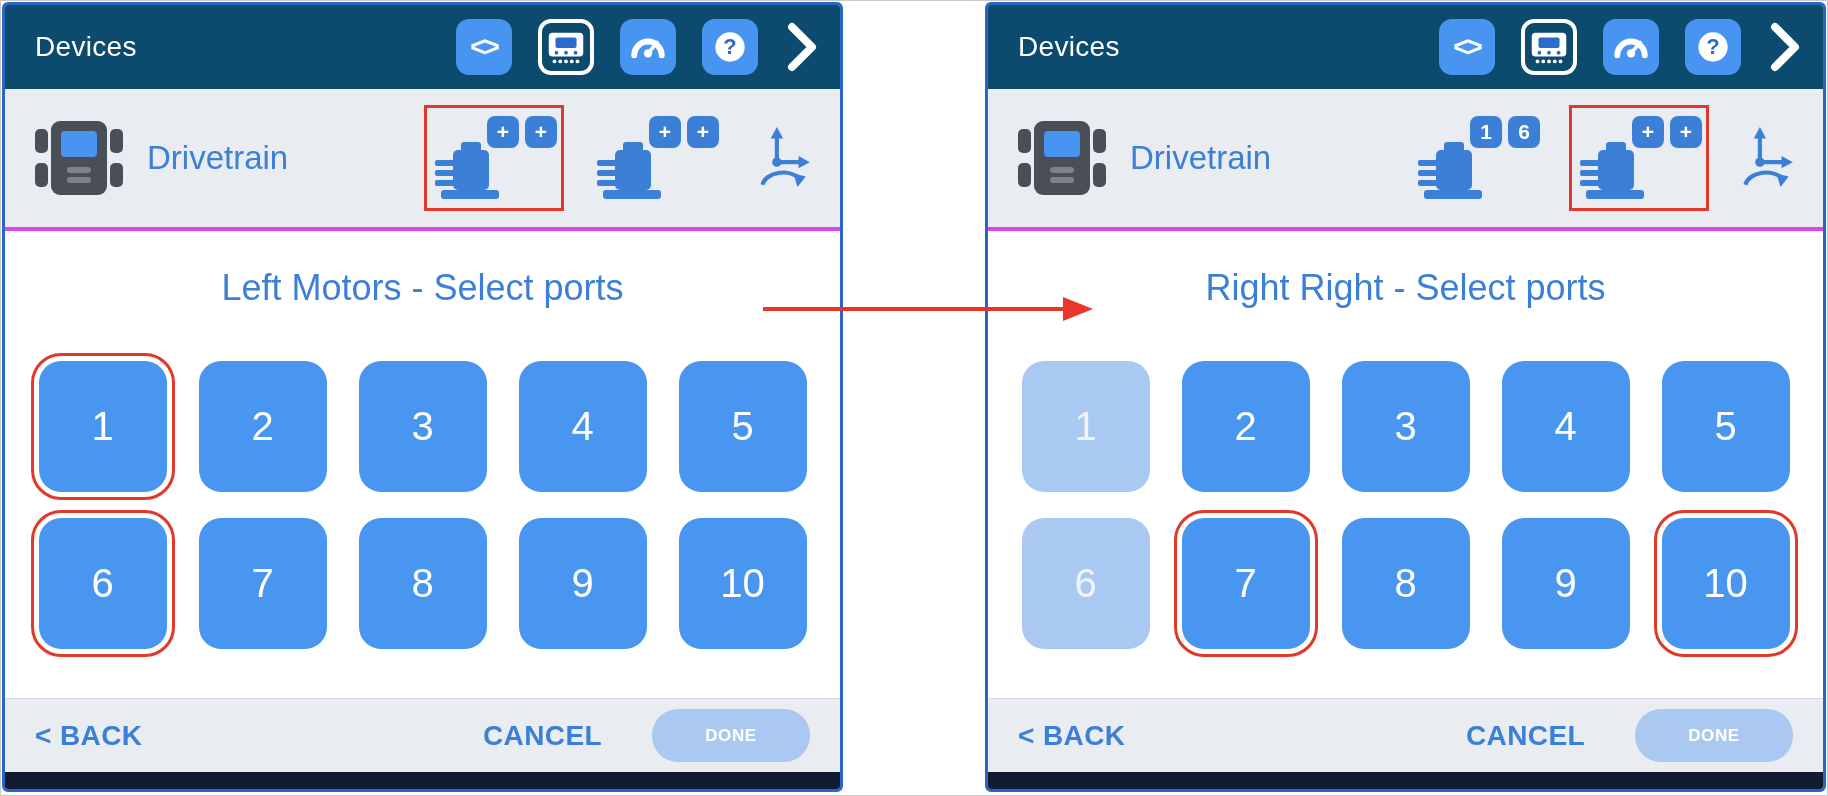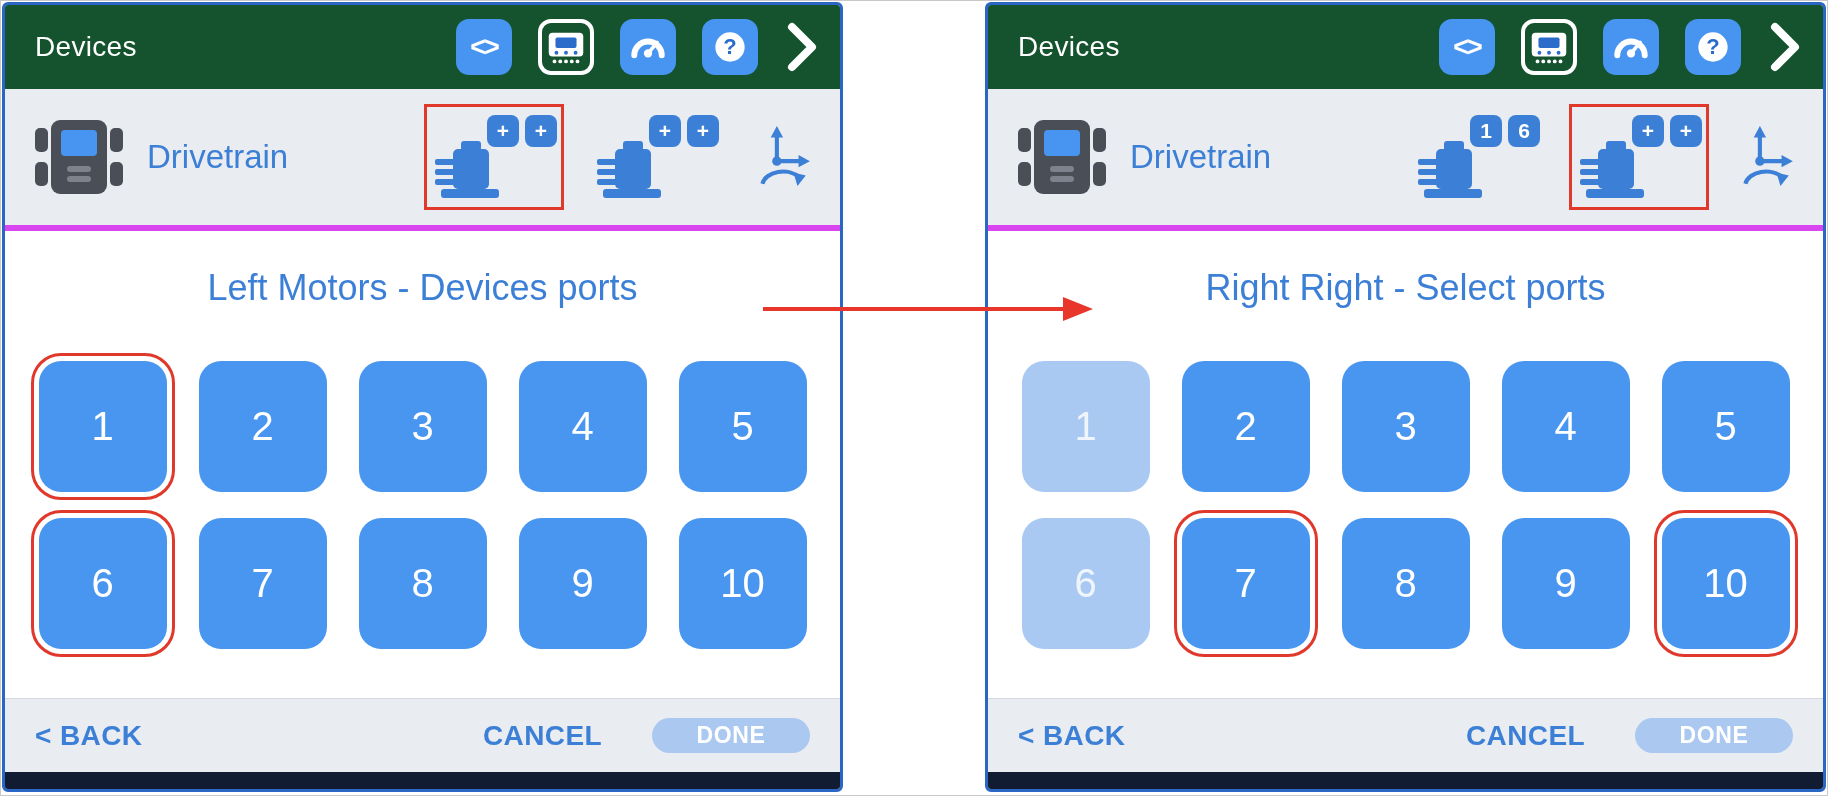--- a/index.html
+++ b/index.html
@@ -4,32 +4,32 @@
 <style>
   * { margin:0; padding:0; box-sizing:border-box; }
   body { font-family:"Liberation Sans", sans-serif; background:#ffffff; }
   .page { position:relative; width:1828px; height:796px; background:#ffffff;
           border:1px solid #c9c9c9; display:flex; gap:142px; padding:1px; }
 
   .panel { width:841px; height:790px; border:3px solid #2a67c5; border-radius:6px;
            overflow:hidden; display:flex; flex-direction:column; background:#ffffff; flex:none; }
 
   
-  .hdr { height:84px; background:#14532d; display:flex; align-items:center;
+  .hdr { height:84px; background:#0c4a6e; display:flex; align-items:center;
          padding:0 22px 0 30px; flex:none; }
   .hdr-title { color:#ffffff; font-size:28px; font-weight:500; letter-spacing:.3px; }
   .hdr-icons { margin-left:auto; display:flex; align-items:center; gap:26px; }
   .tile { width:56px; height:56px; border-radius:13px; background:#4795f1;
           display:flex; align-items:center; justify-content:center; cursor:pointer; flex:none; }
   .tile-active { background:transparent; border:4px solid #ffffff; }
   .code-glyph { color:#ffffff; font-size:27px; font-weight:700; letter-spacing:-2px; }
   .chev { display:flex; margin-left:2px; cursor:pointer; }
 
   
-  .toolbar { height:142px; background:#e9ecf1; border-bottom:6px solid #d946ef;
+  .toolbar { height:142px; background:#e9ecf1; border-bottom:4px solid #d946ef;
              display:flex; align-items:center; padding:0 26px; flex:none; }
   .dt-label { color:#3c7fd6; font-size:33px; font-weight:500; margin-left:20px; }
   .tb-right { margin-left:auto; display:flex; align-items:center; gap:22px; }
   .mg { position:relative; width:140px; height:106px; border:3px solid transparent;
         cursor:pointer; flex:none; }
   .mg.selected { border-color:#e0392b; }
   .mg .motor-svg { position:absolute; left:8px; bottom:8px; }
   .badges { position:absolute; top:8px; right:4px; display:flex; gap:6px; }
   .badge { width:32px; height:32px; border-radius:8px; background:#3c7fd6; color:#ffffff;
            font-size:21px; font-weight:700; display:flex; align-items:center; justify-content:center; }
@@ -43,22 +43,22 @@
   .port { border:none; border-radius:22px; background:#4996f0; color:#ffffff;
           font-size:40px; font-weight:500; font-family:inherit; cursor:pointer; }
   .port.selected { outline:3px solid #e0392b; outline-offset:5px; }
   .port.disabled { background:#a9c9f3; color:rgba(255,255,255,.82); cursor:default; }
 
   
   .ftr { height:74px; background:#e9ecf1; border-top:1px solid #d4d9e1;
          display:flex; align-items:center; padding:0 30px; flex:none; }
   .lnk { color:#3c7fd6; font-size:28px; font-weight:700; letter-spacing:.4px; cursor:pointer; }
   .cancel { margin-left:auto; margin-right:50px; }
-  .done { width:158px; height:35px; border:none; border-radius:26px; background:#abc9f0;
-          color:#ffffff; font-size:23px; font-weight:700; letter-spacing:.6px;
+  .done { width:158px; height:53px; border:none; border-radius:26px; background:#abc9f0;
+          color:#ffffff; font-size:17px; font-weight:700; letter-spacing:.6px;
           font-family:inherit; cursor:default; }
   .strip { height:17px; background:#111b31; flex:none; }
 
   .arrow-svg { position:absolute; left:756px; top:286px; z-index:5; }
 </style>
 </head>
 <body>
 
 <div class="page">
 
@@ -153,21 +153,21 @@
             <polygon points="49,30 60,36 49,42" fill="#3c7fd6"></polygon>
             <path d="M14 58 A 20 14 0 0 1 50 52" stroke="#3c7fd6" stroke-width="4" fill="none"></path>
             <polygon points="44,47 56,50 48,60" fill="#3c7fd6"></polygon>
             <circle cx="28" cy="36" r="4.5" fill="#3c7fd6"></circle>
           </svg>
         </div>
       </div>
     </div>
 
     <div class="content">
-      <h2 class="sel-title">Left Motors - Devices ports</h2>
+      <h2 class="sel-title">Left Motors - Select ports</h2>
       <div class="grid">
         <button class="port selected">1</button>
         <button class="port normal">2</button>
         <button class="port normal">3</button>
         <button class="port normal">4</button>
         <button class="port normal">5</button>
         <button class="port selected">6</button>
         <button class="port normal">7</button>
         <button class="port normal">8</button>
         <button class="port normal">9</button>

